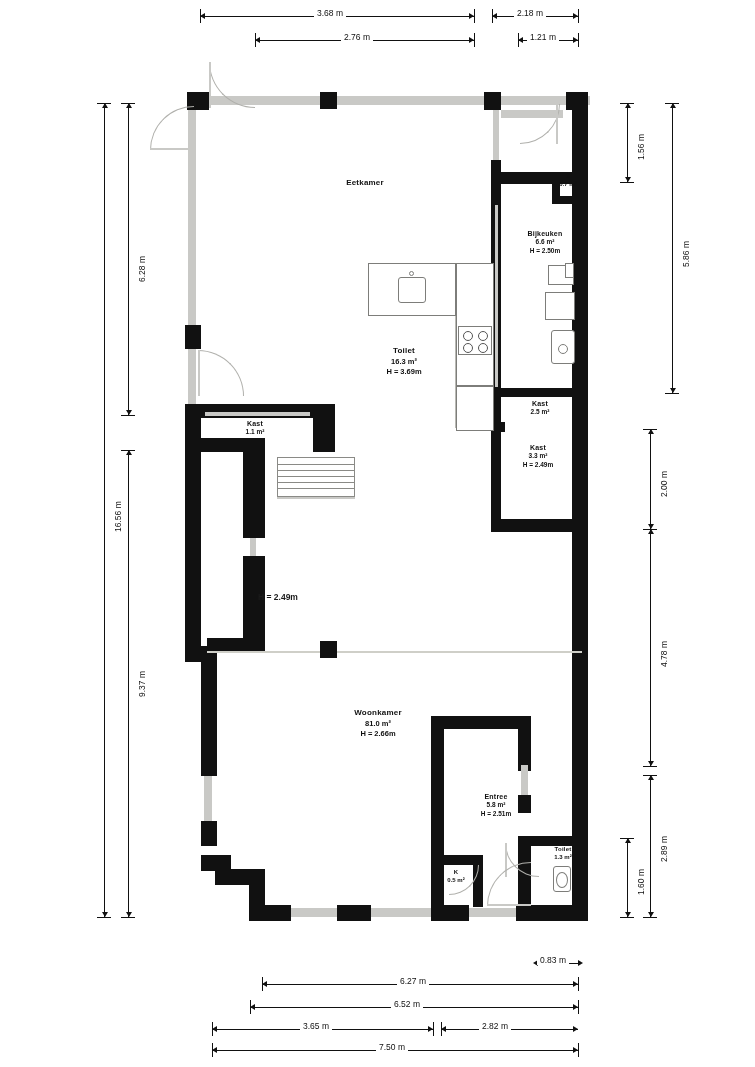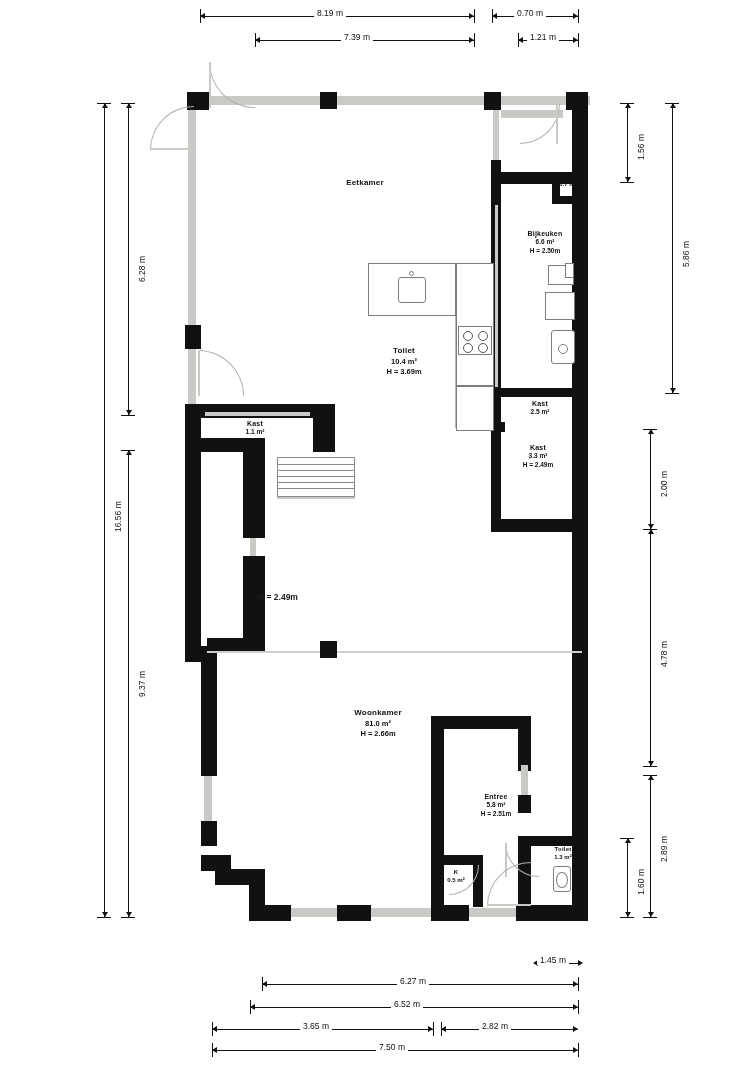--- a/index.html
+++ b/index.html
@@ -138,35 +138,35 @@
 </head>
 <body>
 
 <div id="plan">
 
   <div class="dim-h" style="left:200px; top:16px; width:274px;"></div>
   <div class="arrow-l" style="left:200px; top:13px;"></div>
   <div class="arrow-r" style="left:469px; top:13px;"></div>
   <div class="tick" style="left:200px; top:9px; width:1px; height:14px;"></div>
   <div class="tick" style="left:474px; top:9px; width:1px; height:14px;"></div>
-  <div class="dim-label" style="left:314px; top:8px;">8.19 m</div>
+  <div class="dim-label" style="left:314px; top:8px;">3.68 m</div>
 
   <div class="dim-h" style="left:492px; top:16px; width:86px;"></div>
   <div class="arrow-l" style="left:492px; top:13px;"></div>
   <div class="arrow-r" style="left:573px; top:13px;"></div>
   <div class="tick" style="left:492px; top:9px; width:1px; height:14px;"></div>
   <div class="tick" style="left:578px; top:9px; width:1px; height:14px;"></div>
-  <div class="dim-label" style="left:514px; top:8px;">0.70 m</div>
+  <div class="dim-label" style="left:514px; top:8px;">2.18 m</div>
 
   <div class="dim-h" style="left:255px; top:40px; width:219px;"></div>
   <div class="arrow-l" style="left:255px; top:37px;"></div>
   <div class="arrow-r" style="left:469px; top:37px;"></div>
   <div class="tick" style="left:255px; top:33px; width:1px; height:14px;"></div>
   <div class="tick" style="left:474px; top:33px; width:1px; height:14px;"></div>
-  <div class="dim-label" style="left:341px; top:32px;">7.39 m</div>
+  <div class="dim-label" style="left:341px; top:32px;">2.76 m</div>
 
   <div class="dim-h" style="left:518px; top:40px; width:60px;"></div>
   <div class="arrow-l" style="left:518px; top:37px;"></div>
   <div class="arrow-r" style="left:573px; top:37px;"></div>
   <div class="tick" style="left:518px; top:33px; width:1px; height:14px;"></div>
   <div class="tick" style="left:578px; top:33px; width:1px; height:14px;"></div>
   <div class="dim-label" style="left:527px; top:32px;">1.21 m</div>
 
   <div class="dim-v" style="left:128px; top:103px; height:312px;"></div>
   <div class="arrow-u" style="left:126px; top:103px;"></div>
@@ -226,21 +226,21 @@
   <div class="dim-v" style="left:627px; top:838px; height:79px;"></div>
   <div class="arrow-u" style="left:625px; top:838px;"></div>
   <div class="arrow-d" style="left:625px; top:912px;"></div>
   <div class="tick" style="left:620px; top:838px; width:14px; height:1px;"></div>
   <div class="tick" style="left:620px; top:917px; width:14px; height:1px;"></div>
   <div class="dim-label vert" style="left:636px; top:898px; transform:rotate(-90deg);">1.60 m</div>
 
   <div class="dim-h" style="left:537px; top:963px; width:41px;"></div>
   <div class="arrow-l" style="left:533px; top:960px;"></div>
   <div class="arrow-r" style="left:578px; top:960px;"></div>
-  <div class="dim-label" style="left:537px; top:955px;">1.45 m</div>
+  <div class="dim-label" style="left:537px; top:955px;">0.83 m</div>
 
   <div class="dim-h" style="left:262px; top:984px; width:316px;"></div>
   <div class="arrow-l" style="left:262px; top:981px;"></div>
   <div class="arrow-r" style="left:573px; top:981px;"></div>
   <div class="tick" style="left:262px; top:977px; width:1px; height:14px;"></div>
   <div class="tick" style="left:578px; top:977px; width:1px; height:14px;"></div>
   <div class="dim-label" style="left:397px; top:976px;">6.27 m</div>
 
   <div class="dim-h" style="left:250px; top:1007px; width:328px;"></div>
   <div class="arrow-l" style="left:250px; top:1004px;"></div>
@@ -399,21 +399,21 @@
     <div class="tread" style="top:30px;"></div>
   </div>
   <div class="wall-light" style="left:277px; top:497px; width:78px; height:2px;"></div>
 
   <div class="room" style="left:325px; top:178px; width:80px;">
     <span class="nm">Eetkamer</span>
   </div>
 
   <div class="room" style="left:364px; top:346px; width:80px;">
     <span class="nm">Toilet</span>
-    <span class="ar">10.4 m²</span>
+    <span class="ar">16.3 m²</span>
     <span class="ht">H = 3.69m</span>
   </div>
 
   <div class="room small" style="left:507px; top:229px; width:76px;">
     <span class="nm">Bijkeuken</span>
     <span class="ar">6.6 m²</span>
     <span class="ht">H = 2.50m</span>
   </div>
 
   <div class="room tiny" style="left:550px; top:172px; width:36px;">

